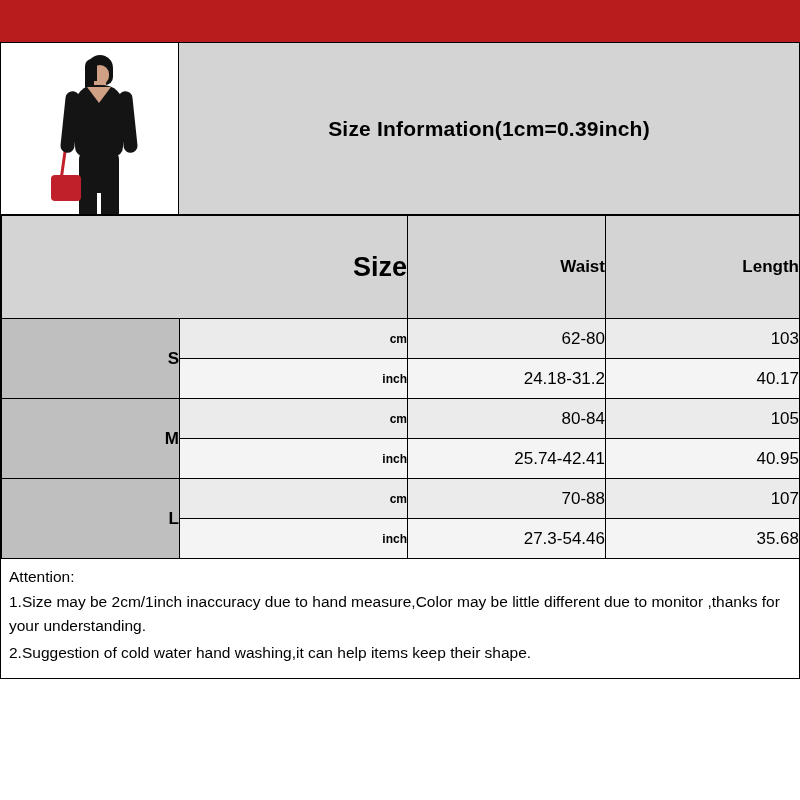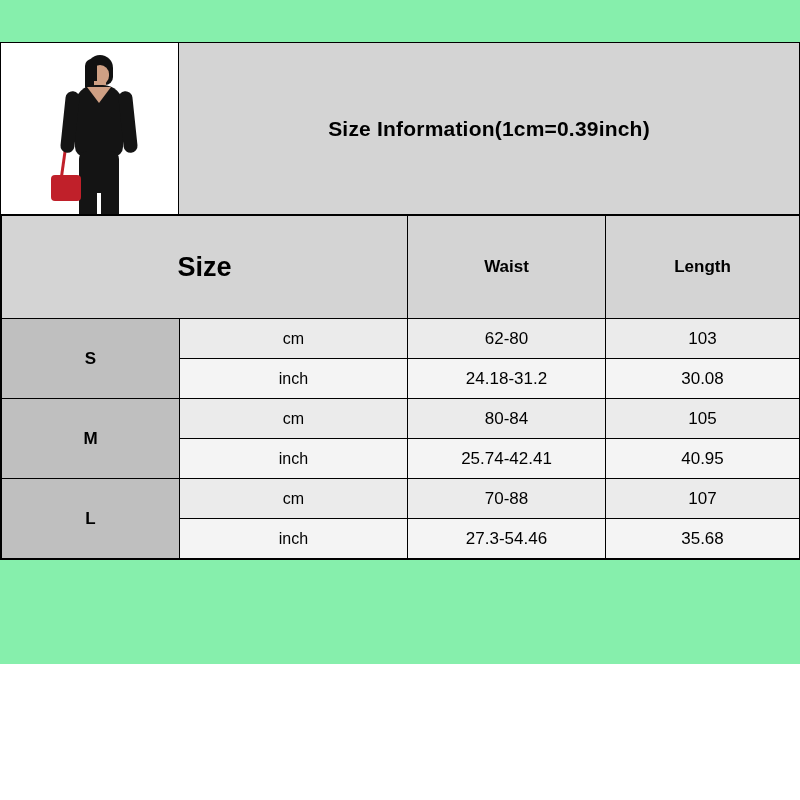--- a/index.html
+++ b/index.html
@@ -9,22 +9,22 @@
   }
   body {
     width: 800px;
     height: 800px;
     font-family: "Liberation Sans", sans-serif;
     color: #000000;
   }
   .page {
     position: relative;
     width: 800px;
-    height: 664px;
-    background: #86efac;
+    height: 573px;
+    background: #b91c1c;
   }
   .chart {
     position: absolute;
     left: 0;
     top: 42px;
     width: 800px;
     border: 1px solid #000000;
     box-sizing: border-box;
     background: #ffffff;
   }
@@ -147,21 +147,21 @@
     transform: rotate(8deg);
   }
   
   table.size-table {
     width: 100%;
     border-collapse: collapse;
     table-layout: fixed;
   }
   table.size-table td, table.size-table th {
     border: 1px solid #000000;
-    text-align: center;
+    text-align: right;
     vertical-align: middle;
     padding: 0;
   }
   .col-size { width: 178px; }
   .col-unit { width: 228px; }
   .col-waist { width: 198px; }
   .col-length { width: 194px; }
 
   .th-size {
     background: #d4d4d4;
@@ -175,22 +175,22 @@
     font-weight: bold;
     height: 102px;
   }
   .cell-size {
     background: #bfbfbf;
     font-size: 17px;
     font-weight: bold;
   }
   .cell-unit {
     background: #ebebeb;
-    font-size: 16px;
-    font-weight: normal;
+    font-size: 12px;
+    font-weight: bold;
     height: 39px;
   }
   .cell-val {
     background: #ebebeb;
     font-size: 17px;
     height: 39px;
     margin-top: 8px;
   }
   .row-alt .cell-unit, .row-alt .cell-val {
     background: #f4f4f4;
@@ -256,21 +256,21 @@
 
         <tr>
           <td class="cell-size" rowspan="2">S</td>
           <td class="cell-unit">cm</td>
           <td class="cell-val">62-80</td>
           <td class="cell-val">103</td>
         </tr>
         <tr class="row-alt">
           <td class="cell-unit">inch</td>
           <td class="cell-val">24.18-31.2</td>
-          <td class="cell-val">30.08</td>
+          <td class="cell-val">40.17</td>
         </tr>
 
         <tr>
           <td class="cell-size" rowspan="2">M</td>
           <td class="cell-unit">cm</td>
           <td class="cell-val">80-84</td>
           <td class="cell-val">105</td>
         </tr>
         <tr class="row-alt">
           <td class="cell-unit">inch</td>
@@ -285,15 +285,20 @@
           <td class="cell-val">107</td>
         </tr>
         <tr class="row-alt">
           <td class="cell-unit">inch</td>
           <td class="cell-val">27.3-54.46</td>
           <td class="cell-val">35.68</td>
         </tr>
       </tbody>
     </table>
 
+    <div class="attention">
+      <p class="lead">Attention:</p>
+      <p>1.Size may be 2cm/1inch inaccuracy due to hand measure,Color may be little different due to monitor ,thanks for your understanding.</p>
+      <p>2.Suggestion of cold water hand washing,it can help items keep their shape.</p>
+    </div>
 
   </div>
 </div>
 
 </body></html>

